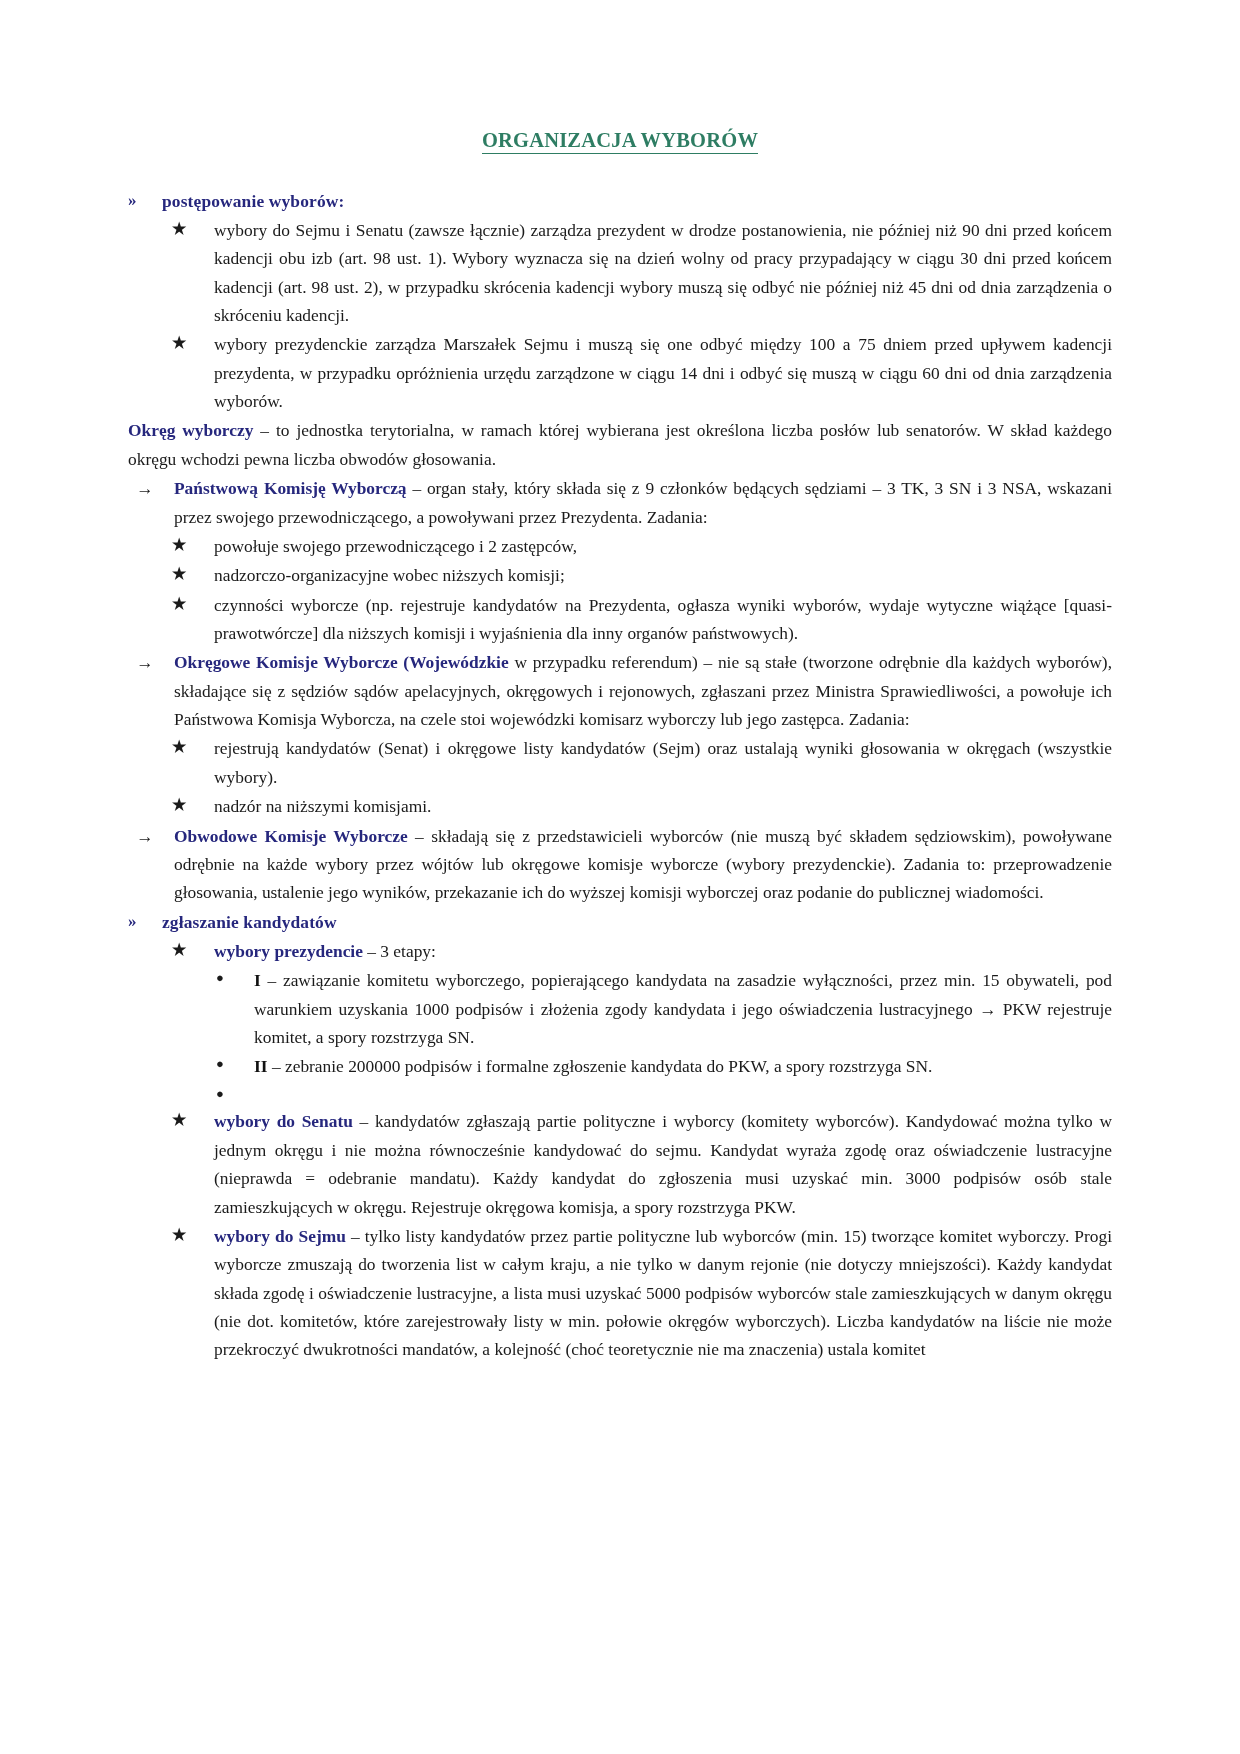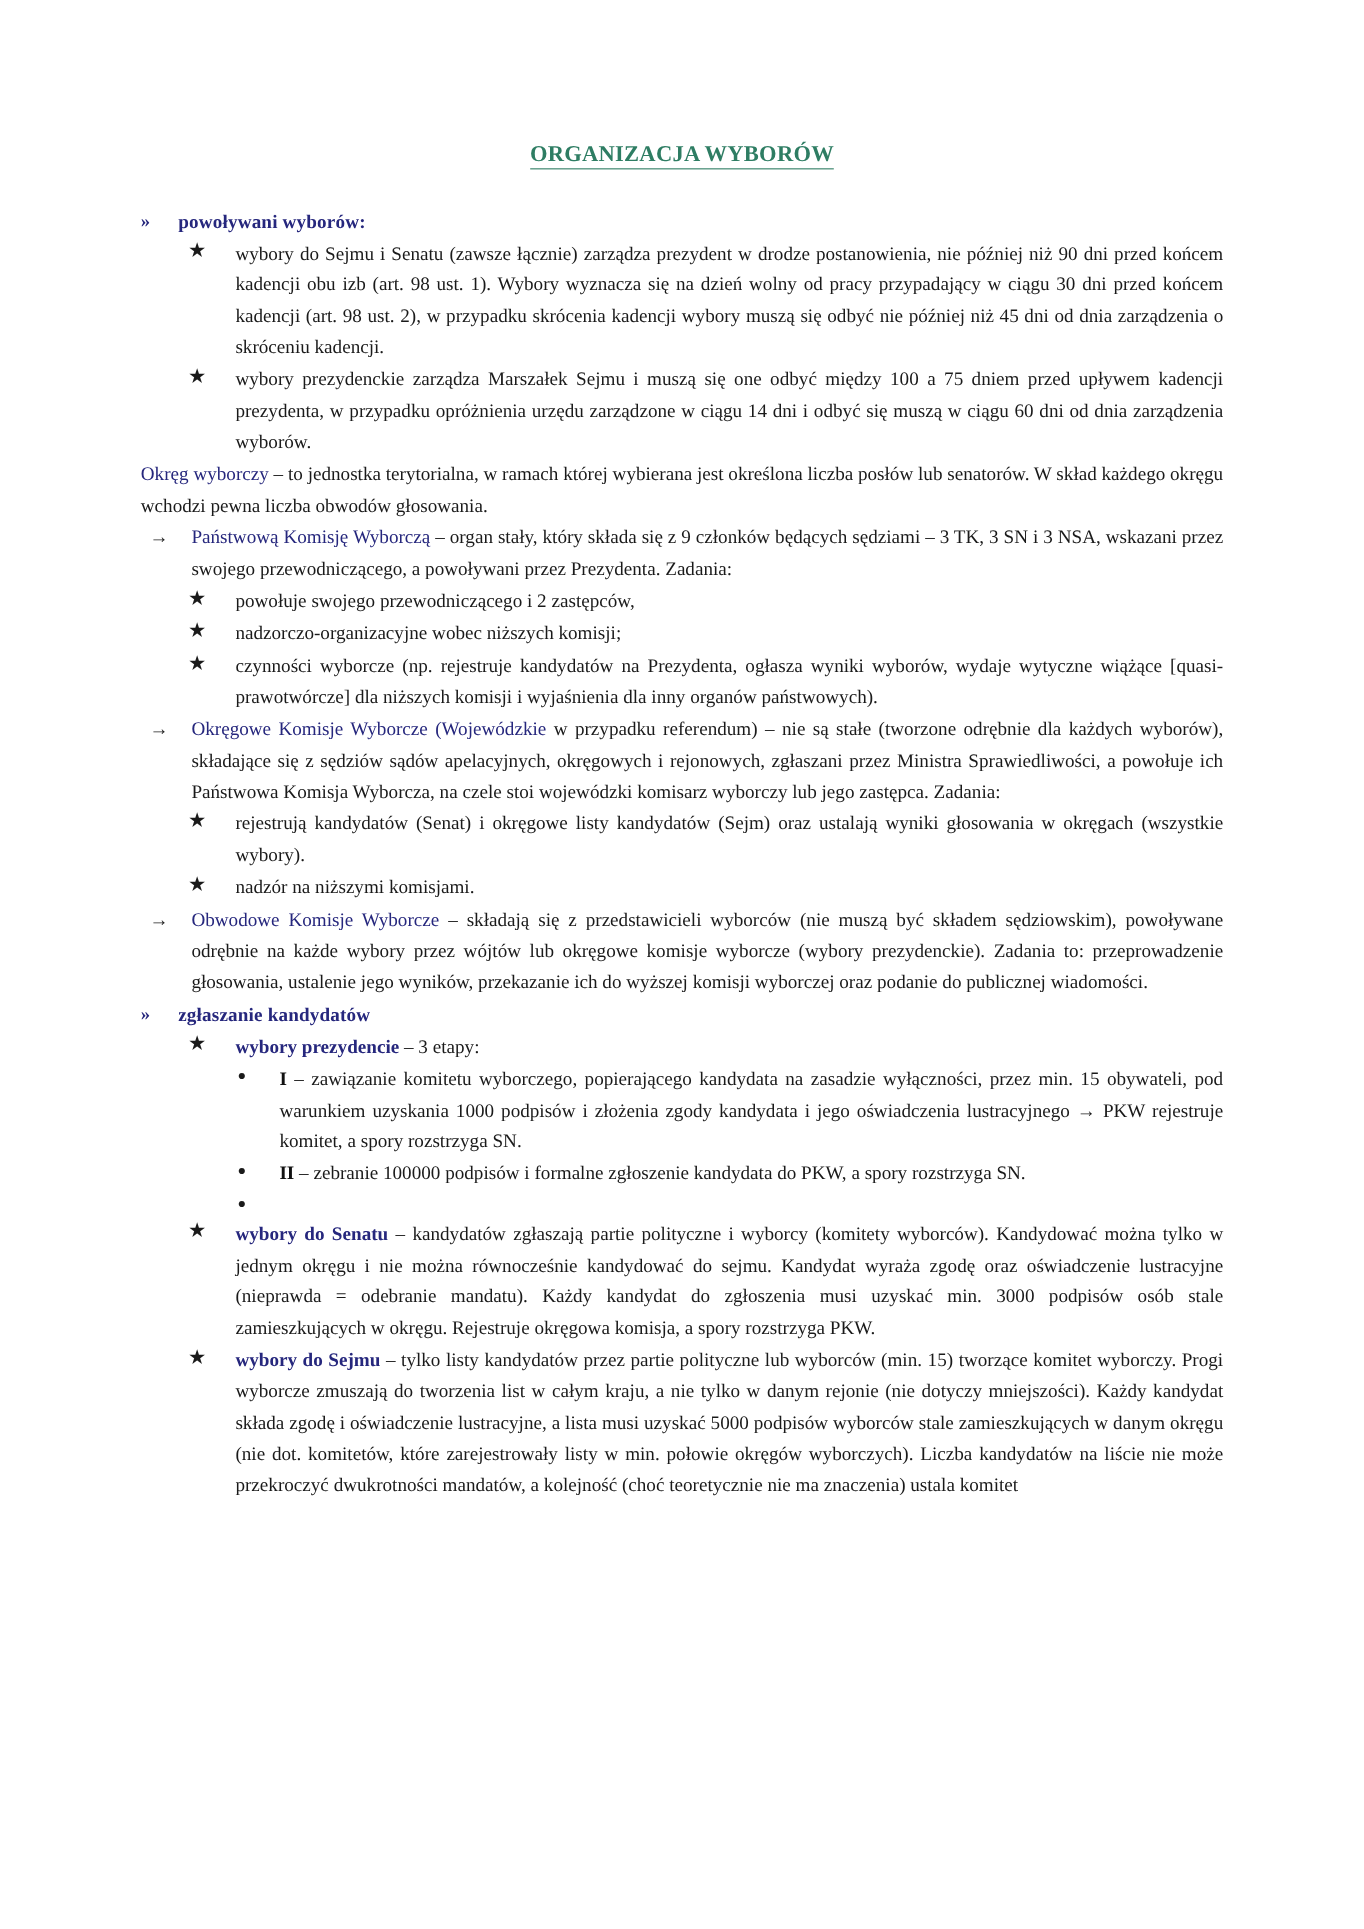--- a/index.html
+++ b/index.html
@@ -83,34 +83,34 @@
 
   
   .lvlA { padding-left: 8px; }
   .lvlA .marker { width: 38px; color: #1a1a1a; font-weight: normal; font-size: 17.4px; }
 
   
   .lvl3 { padding-left: 88px; }
   .lvl3 .marker { width: 38px; color: #1a1a1a; font-size: 13px; line-height: 1.9; }
 
   
-  .hd { font-weight: normal; color: #26277d; }
+  .hd { font-weight: bold; color: #26277d; }
   .rn { font-weight: bold; color: #111111; }
 </style>
 </head>
 <body>
 
 <div class="page">
 
   <h1 class="doc-title"><span>ORGANIZACJA WYBORÓW</span></h1>
 
 
   <div class="row lvl1">
     <div class="marker">»</div>
-    <div class="body">powoływani wyborów:</div>
+    <div class="body">postępowanie wyborów:</div>
   </div>
 
   <div class="row lvl2">
     <div class="marker">★</div>
     <div class="body">wybory do Sejmu i Senatu (zawsze łącznie) zarządza prezydent w drodze postanowienia, nie później niż 90 dni przed końcem kadencji obu izb (art. 98 ust. 1). Wybory wyznacza się na dzień wolny od pracy przypadający w ciągu 30 dni przed końcem kadencji (art. 98 ust. 2), w przypadku skrócenia kadencji wybory muszą się odbyć nie później niż 45 dni od dnia zarządzenia o skróceniu kadencji.</div>
   </div>
 
   <div class="row lvl2">
     <div class="marker">★</div>
     <div class="body">wybory prezydenckie zarządza Marszałek Sejmu i muszą się one odbyć między 100 a 75 dniem przed upływem kadencji prezydenta, w przypadku opróżnienia urzędu zarządzone w ciągu 14 dni i odbyć się muszą w ciągu 60 dni od dnia zarządzenia wyborów.</div>
@@ -166,21 +166,21 @@
     <div class="marker">★</div>
     <div class="body"><span class="hd">wybory prezydencie</span><span> – 3 etapy:</span></div>
   </div>
 
   <div class="row lvl3">
     <div class="marker">●</div>
     <div class="body"><span class="rn">I</span><span> – zawiązanie komitetu wyborczego, popierającego kandydata na zasadzie wyłączności, przez min. 15 obywateli, pod warunkiem uzyskania 1000 podpisów i złożenia zgody kandydata i jego oświadczenia lustracyjnego → PKW rejestruje komitet, a spory rozstrzyga SN.</span></div>
   </div>
   <div class="row lvl3">
     <div class="marker">●</div>
-    <div class="body"><span class="rn">II</span><span> – zebranie 100000 podpisów i formalne zgłoszenie kandydata do PKW, a spory rozstrzyga SN.</span></div>
+    <div class="body"><span class="rn">II</span><span> – zebranie 200000 podpisów i formalne zgłoszenie kandydata do PKW, a spory rozstrzyga SN.</span></div>
   </div>
   <div class="row lvl3">
     <div class="marker">●</div>
   </div>
 
   <div class="row lvl2">
     <div class="marker">★</div>
     <div class="body"><span class="hd">wybory do Senatu</span><span> – kandydatów zgłaszają partie polityczne i wyborcy (komitety wyborców). Kandydować można tylko w jednym okręgu i nie można równocześnie kandydować do sejmu. Kandydat wyraża zgodę oraz oświadczenie lustracyjne (nieprawda = odebranie mandatu). Każdy kandydat do zgłoszenia musi uzyskać min. 3000 podpisów osób stale zamieszkujących w okręgu. Rejestruje okręgowa komisja, a spory rozstrzyga PKW.</span></div>
   </div>
 

